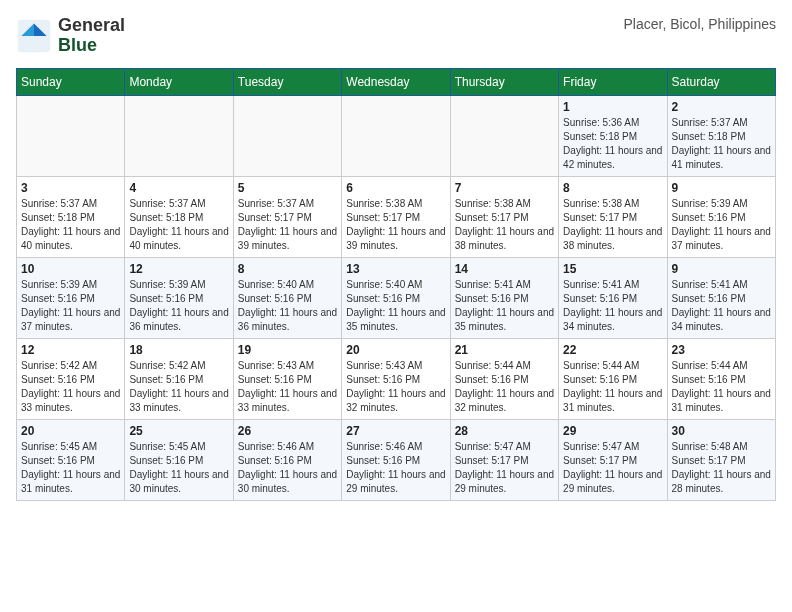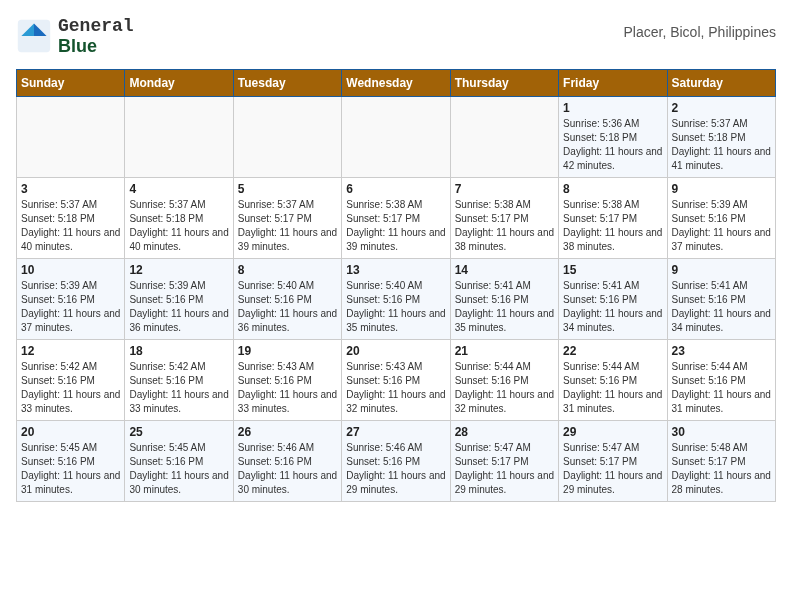--- a/index.html
+++ b/index.html
@@ -19,49 +19,48 @@
     .logo {
       display: flex;
       align-items: center;
       gap: 6px;
     }
     .logo-text {
       font-size: 18px;
       font-weight: bold;
       line-height: 1.1;
     }
-    .logo-text span.general { color: #333; font-family: Liberation Mono, monospace; }
+    .logo-text span.general { color: #333; }
     .logo-text span.blue { color: #14532d; }
     .logo-icon {
       width: 36px;
       height: 36px;
     }
     .title-block { text-align: right; }
     .month-title {
       font-size: 32px;
       font-weight: bold;
       color: #333;
     }
     .location {
       font-size: 14px;
       color: #555;
-      margin-top: 8px;
     }
     .calendar {
       width: 100%;
       border-collapse: collapse;
       font-size: 11px;
     }
     .calendar thead th {
-      background: #a16207;
+      background: #15803d;
       color: #fff;
       padding: 6px 4px;
       text-align: left;
       font-size: 12px;
-      font-weight: bold;
+      font-weight: normal;
       border: 1px solid #1a5a9a;
     }
     .calendar tbody td {
       vertical-align: top;
       border: 1px solid #ccc;
       padding: 4px;
       width: 107px;
       min-height: 80px;
       background: #fff;
     }

